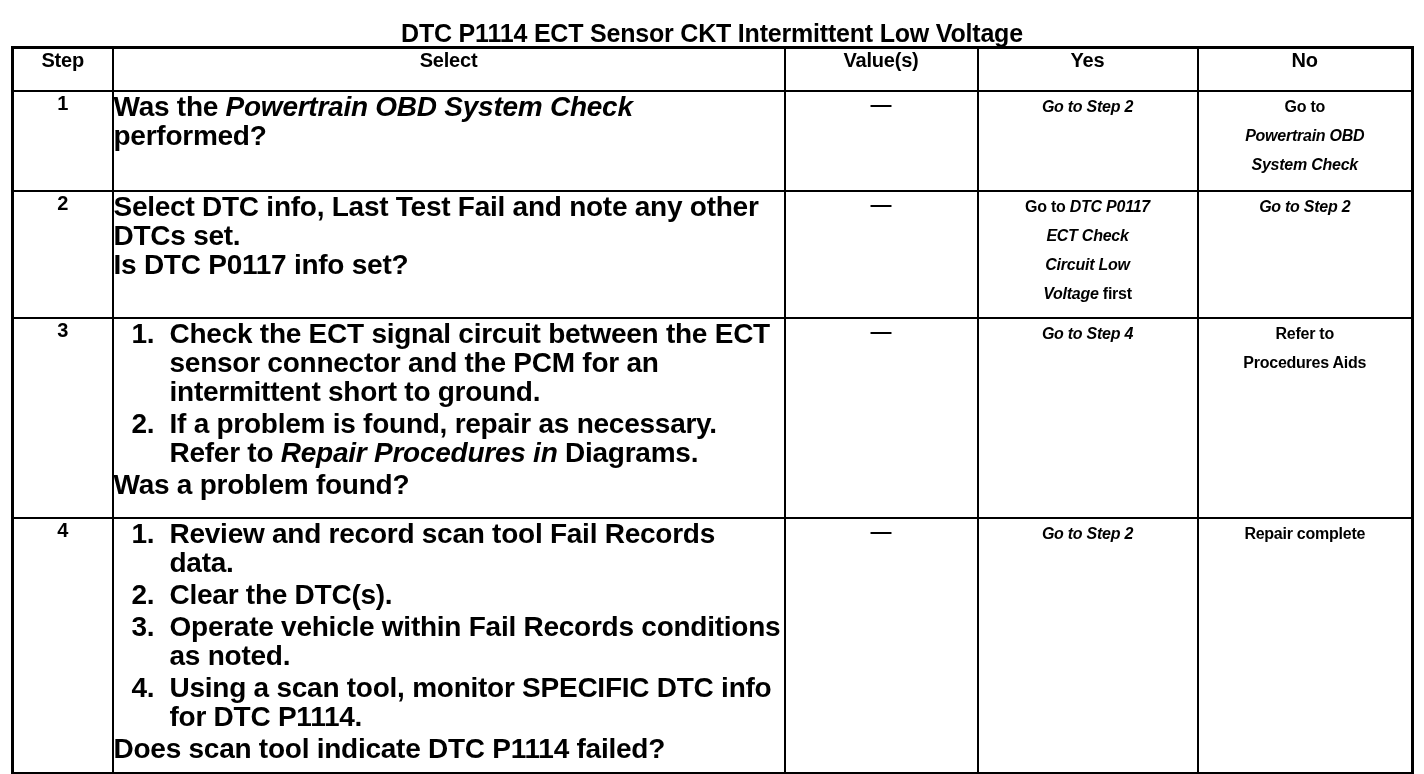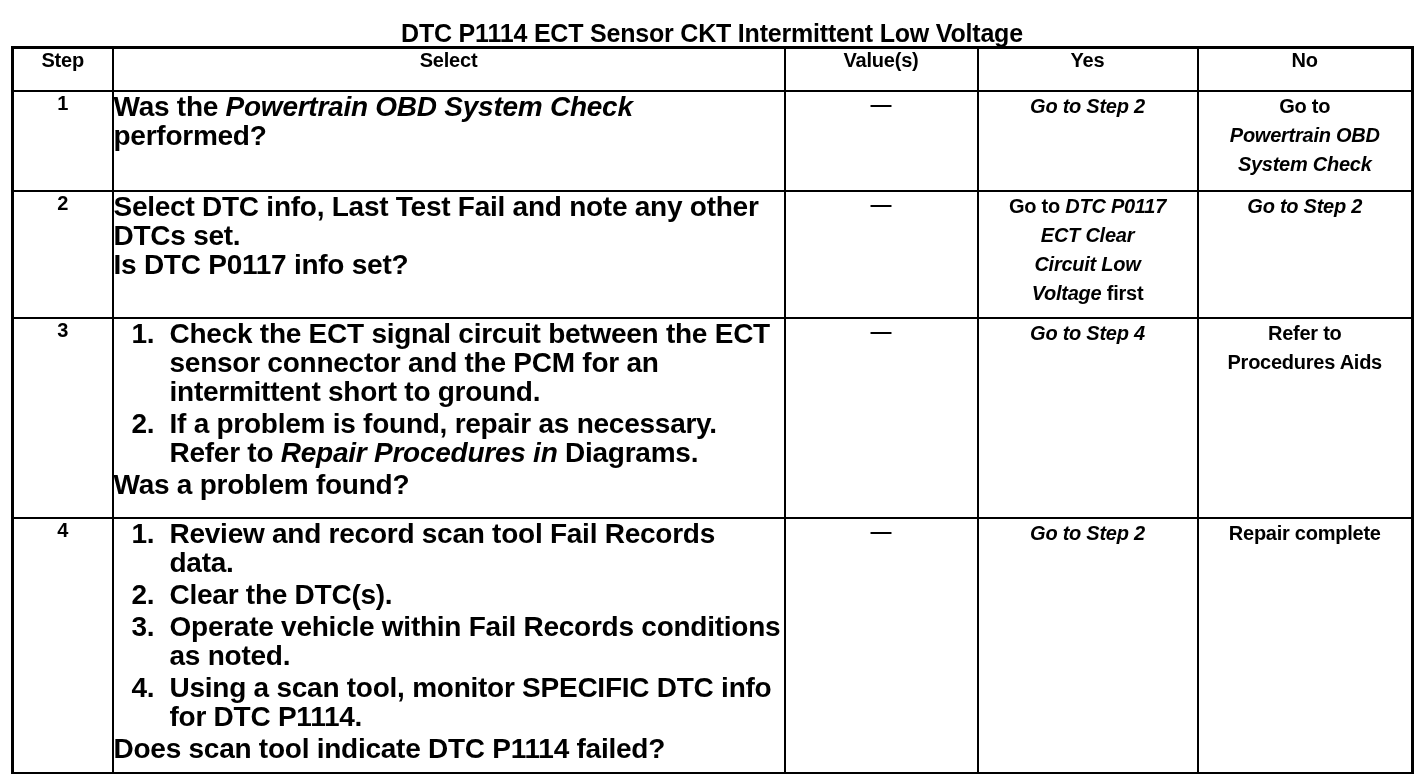--- a/index.html
+++ b/index.html
@@ -75,21 +75,21 @@
     font-weight: bold;
   }
   td.action-cell {
     padding: 8px 8px 6px 8px;
     font-size: 28px;
     font-weight: bold;
     line-height: 29px;
     letter-spacing: -0.25px;
   }
   td.branch-cell {
-    font-size: 20px;
+    font-size: 16px;
     font-weight: bold;
     line-height: 29px;
     text-align: center;
     letter-spacing: -0.25px;
     padding: 6px 5px 6px 5px;
   }
   td.branch-bottom { vertical-align: bottom; }
   td.branch-top    { vertical-align: top; }
 
   .it { font-style: italic; }
@@ -159,21 +159,21 @@
       <tr style="height:127px;">
         <td class="step-cell">2</td>
         <td class="action-cell">
           <div class="plain-line">Select DTC info, Last Test Fail and note any other</div>
           <div class="plain-line">DTCs set.</div>
           <div class="plain-line tail-q">Is DTC P0117 info set?</div>
         </td>
         <td class="value-cell">—</td>
         <td class="branch-cell branch-top">
           <div><span>Go to </span><span class="it">DTC P0117</span></div>
-          <div class="it">ECT Clear</div>
+          <div class="it">ECT Check</div>
           <div class="it">Circuit Low</div>
           <div><span class="it">Voltage</span><span> first</span></div>
         </td>
         <td class="branch-cell branch-bottom">
           <div class="it">Go to Step 2</div>
         </td>
       </tr>
 
       <tr style="height:200px;">
         <td class="step-cell">3</td>

